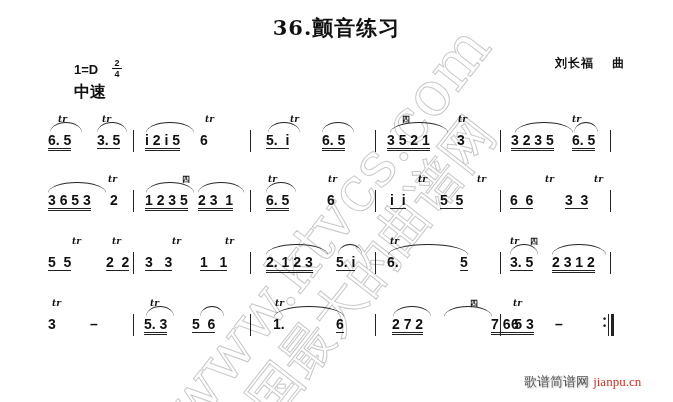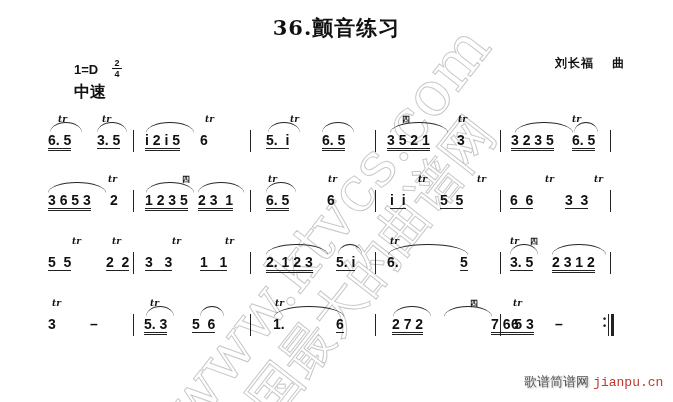--- a/index.html
+++ b/index.html
@@ -41,21 +41,21 @@
   }
   .watermark {
     position:absolute; left:150px; top:40px; font-family:"DejaVu Serif", serif;
     font-size:62px; color:transparent; -webkit-text-stroke:1px #c8c8c8;
     transform:rotate(-52deg); transform-origin:0 0; white-space:nowrap; pointer-events:none;
   }
   .footer-logo {
     position:absolute; left:524px; top:373px; font-size:13px; color:#555;
     font-family:"DejaVu Serif", serif; text-shadow:1px 1px 2px #bbb;
   }
-  .footer-logo .domain { color:#c0392b; font-family:Liberation Mono, monospace; font-size:13px; text-shadow:none; }
+  .footer-logo .domain { color:#c0392b; font-family:Liberation Serif, serif; font-size:13px; text-shadow:none; }
 </style>
 </head>
 <body>
 
 <div class="watermark" style="left:148px;top:395px;">www.ktvcs.com</div>
 <div class="watermark" style="left:200px;top:430px;font-size:52px;">中国最大的曲谱网</div>
 
 <div class="title">36.颤音练习</div>
 
 <div class="key">1=D</div>

